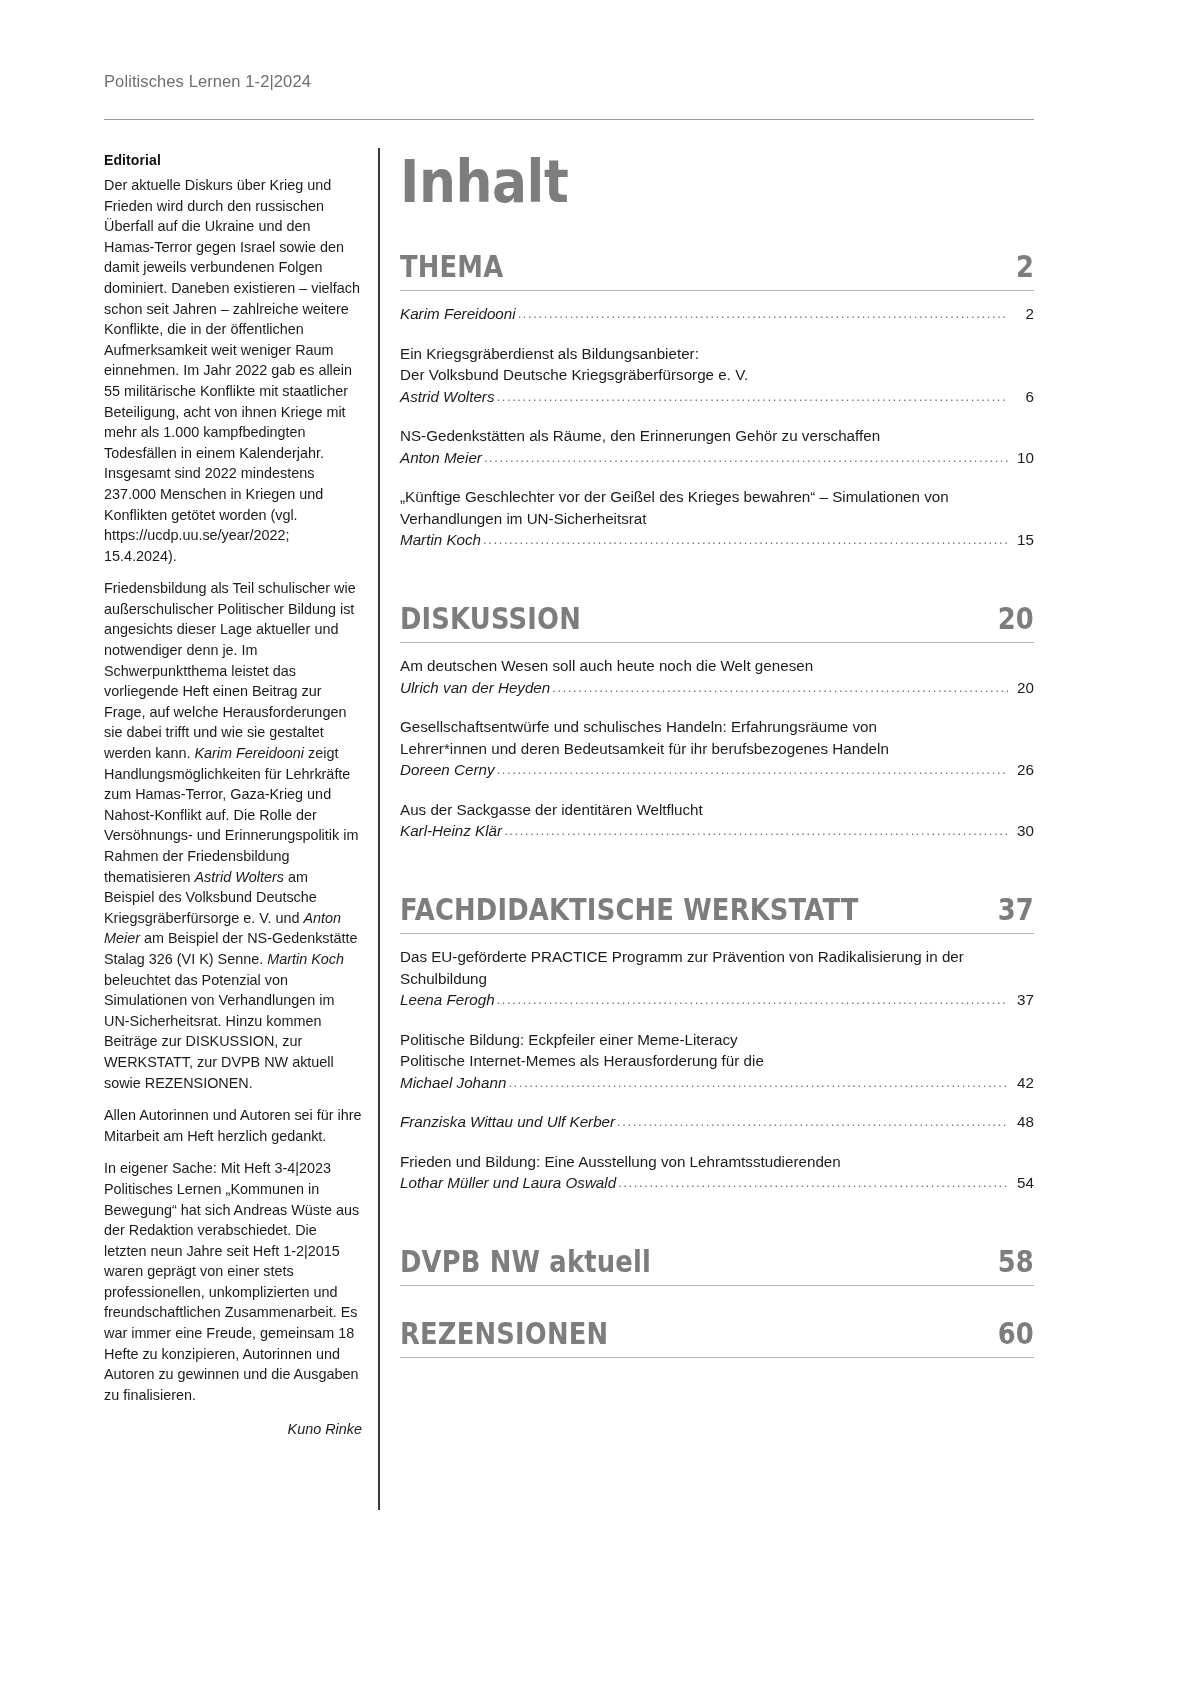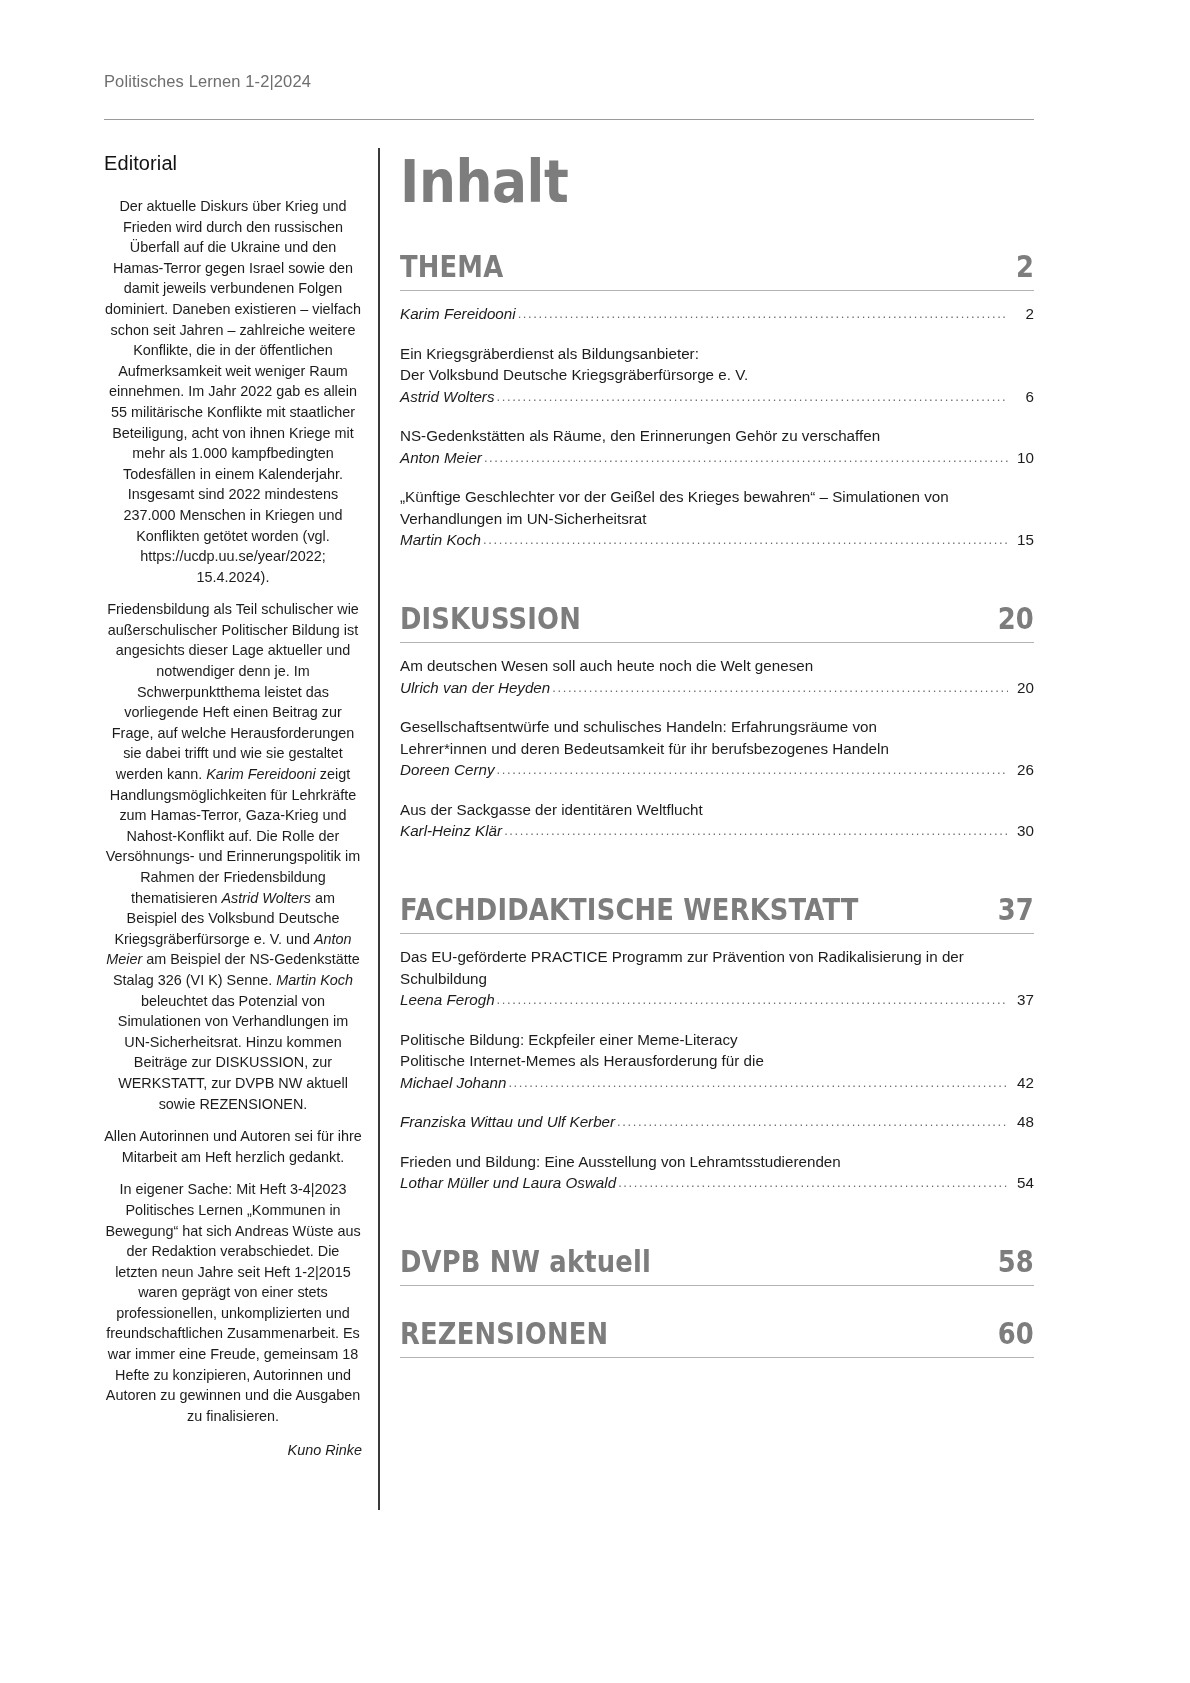--- a/index.html
+++ b/index.html
@@ -52,32 +52,32 @@
   }
 
   
   .editorial {
     position: absolute;
     left: 0px;
     top: 0px;
     width: 258px;
   }
   .editorial h2 {
-    margin: 0 0 21px 0;
-    font-size: 20px;
-    font-weight: normal;
+    margin: 0 0 7px 0;
+    font-size: 14px;
+    font-weight: bold;
     color: #121212;
     letter-spacing: 0.1px;
   }
   .editorial p {
     margin: 0 0 12px 0;
     font-size: 14.4px;
     line-height: 20.6px;
     color: #1c1c1c;
-    text-align: center;
+    text-align: left;
     hyphens: manual;
   }
   .editorial p.signature {
     text-align: right;
     font-style: italic;
     margin-top: 14px;
   }
   .editorial em { font-style: italic; }
 
   

